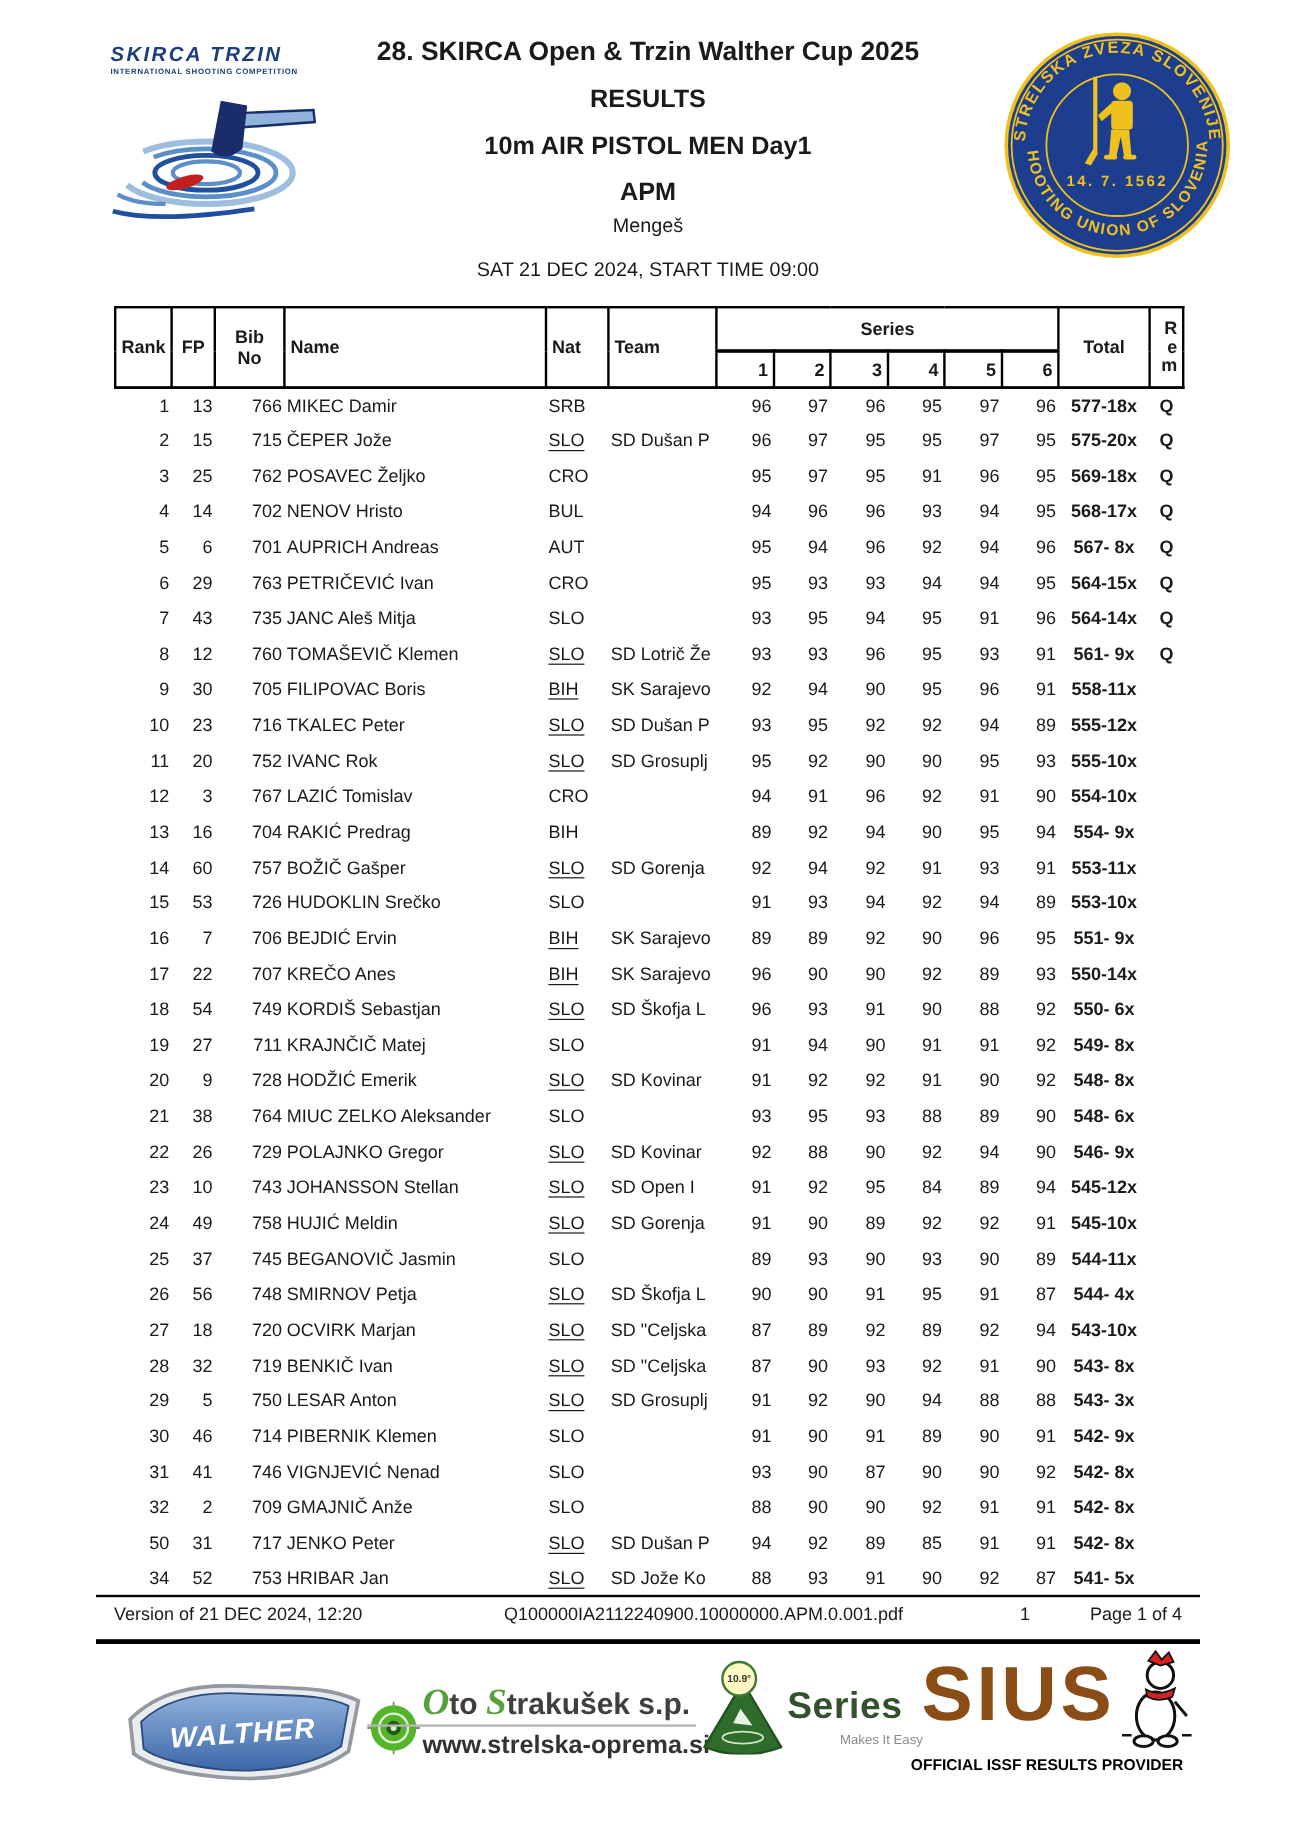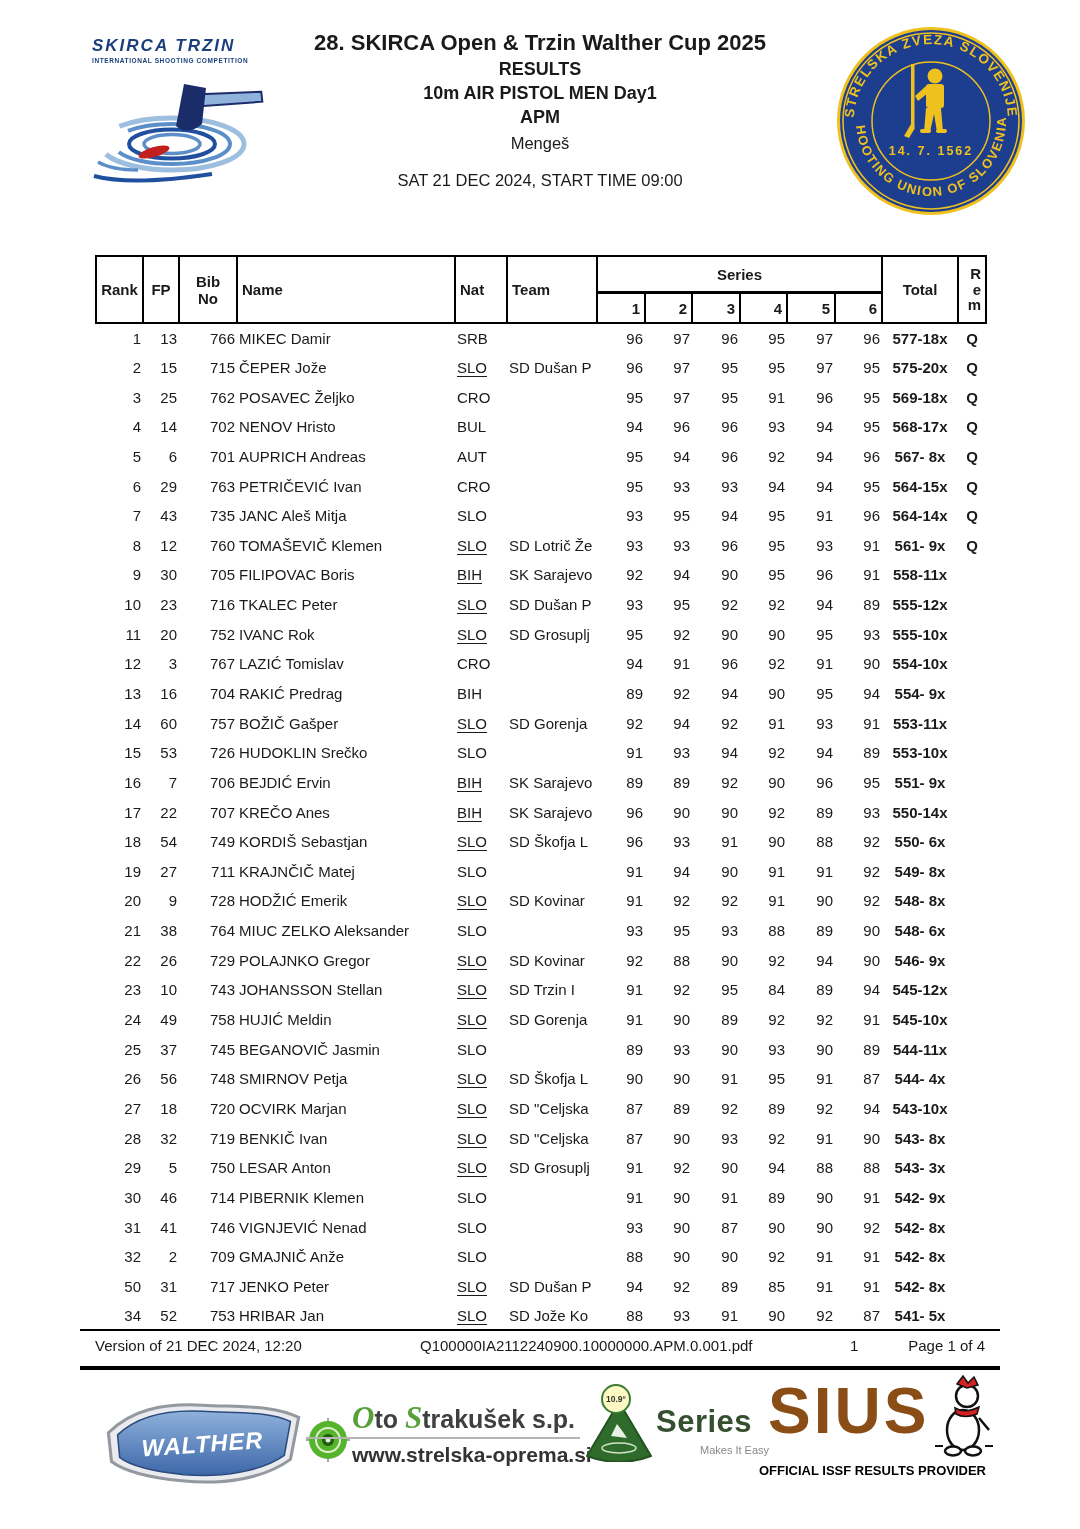--- a/index.html
+++ b/index.html
@@ -7,21 +7,21 @@
         font-family:"Liberation Sans",sans-serif;color:#1a1a1a;}
 
   
   .logo-left{position:absolute;left:92px;top:36px;width:180px;}
   .logo-left .lt{font-size:17px;font-weight:bold;font-style:italic;color:#1b3f7c;letter-spacing:2px;white-space:nowrap;}
   .logo-left .ls{font-size:6.5px;font-weight:bold;color:#1b3f7c;letter-spacing:.6px;margin-top:1px;white-space:nowrap;}
   .logo-left svg{margin-top:4px;}
 
   .titles{position:absolute;left:0;right:0;top:30px;text-align:center;}
   .t1{font-size:22px;font-weight:bold;}
-  .t2,.t3,.t4{font-size:18px;font-weight:bold;margin-top:3px;}
+  .t2,.t3,.t4{font-size:21px;font-weight:bold;margin-top:15px;}
   .t5{font-size:16.5px;margin-top:6px;}
   .t6{font-size:16.5px;margin-top:18px;}
 
   .seal{position:absolute;left:836px;top:26px;width:190px;height:190px;}
 
   
   table.results{position:absolute;left:95px;top:255px;width:890px;border-collapse:collapse;
                 table-layout:fixed;font-size:15px;}
   table.results thead th{border:2px solid #000;font-weight:bold;padding:2px 4px;vertical-align:middle;background:#fff;}
   th.h-rank,th.h-fp,th.h-bib{text-align:center;}
@@ -525,21 +525,21 @@
       <td class="c-s">90</td>
       <td class="c-total">546- 9x</td>
       <td class="c-rem"></td>
     </tr>
         <tr>
       <td class="c-rank">23</td>
       <td class="c-fp">10</td>
       <td class="c-bib">743</td>
       <td class="c-name">JOHANSSON Stellan</td>
       <td class="c-nat u">SLO</td>
-      <td class="c-team">SD Trzin I</td>
+      <td class="c-team">SD Open I</td>
       <td class="c-s">91</td>
       <td class="c-s">92</td>
       <td class="c-s">95</td>
       <td class="c-s">84</td>
       <td class="c-s">89</td>
       <td class="c-s">94</td>
       <td class="c-total">545-12x</td>
       <td class="c-rem"></td>
     </tr>
         <tr>

